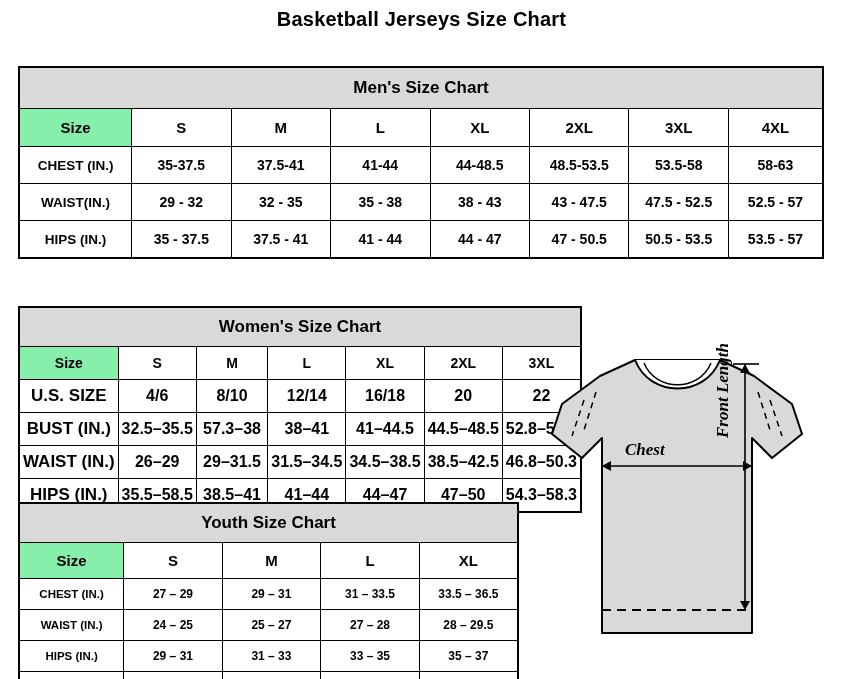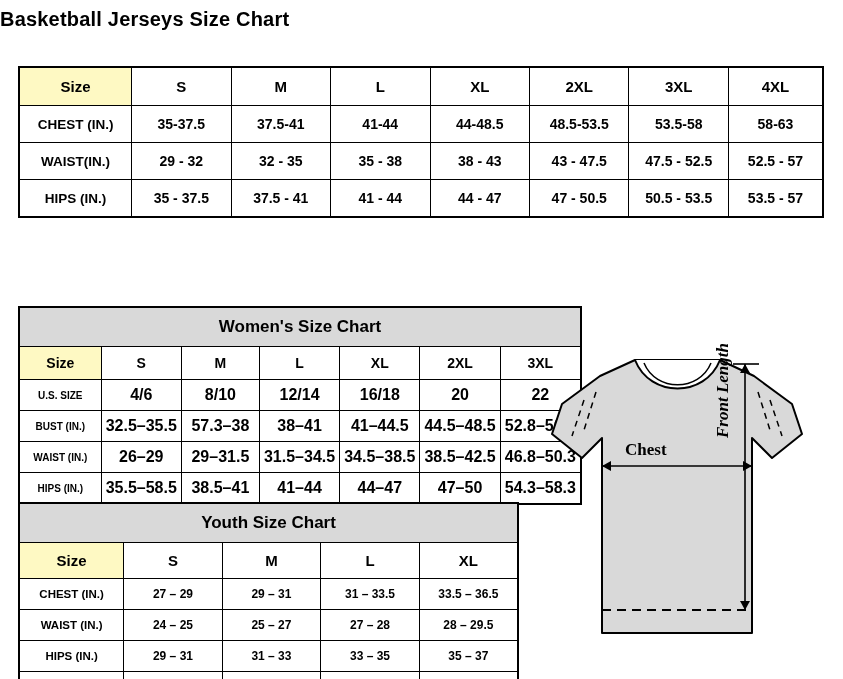--- a/index.html
+++ b/index.html
@@ -7,20 +7,21 @@
   body {
     width: 843px;
     height: 679px;
     background: #ffffff;
     font-family: "Liberation Sans", sans-serif;
     color: #000000;
     position: relative;
     overflow: hidden;
   }
   .page-title {
+    text-align: center;
     font-size: 20px;
     font-weight: bold;
     margin: 8px 0 0 0;
     letter-spacing: 0.2px;
   }
   .wrap {
     position: relative;
     width: 843px;
     height: 679px;
   }
@@ -41,42 +42,42 @@
     background: #d9d9d9;
     font-size: 17px;
     padding: 10px 4px;
     border: 1px solid #000;
   }
   .head-row th {
     background: #ffffff;
     font-size: 15px;
     padding: 9px 6px;
   }
-  .head-row th.first { background:#fef9c3; }
+  .head-row th.first { background:#86efac; }
 
   
   #mens-table {
     position: absolute;
     left: 18px; top: 58px;
     width: 806px;
   }
   #mens-table .head-row th { font-size: 15px; padding: 10px 4px; }
   #mens-table td { font-size: 14px; padding: 10px 4px; }
   #mens-table td.rowlabel { font-size: 13.5px; padding-left: 6px; padding-right: 6px;}
 
   
   #womens-table {
     position: absolute;
     left: 18px; top: 298px;
     width: 564px;
   }
   #womens-table .caption-row th { font-size: 17px; padding: 9px 4px; }
   #womens-table .head-row th { font-size: 14px; padding: 8px 4px; }
   #womens-table td { font-size: 16px; padding: 6px 3px; }
-  #womens-table td.rowlabel { font-size: 10px; }
+  #womens-table td.rowlabel { font-size: 17px; }
 
   
   #youth-table {
     position: absolute;
     left: 18px; top: 494px;
     width: 501px;
   }
   #youth-table .caption-row th { font-size: 17px; padding: 9px 20px; }
   #youth-table .head-row th { font-size: 15px; padding: 9px 4px; }
   #youth-table td { font-size: 12px; padding: 8px 3px; }
@@ -90,20 +91,21 @@
     width: 300px;
     height: 345px;
   }
   #shirt-diagram svg { display: block; }
   .lbl-chest {
     position: absolute;
     left: 625px;
     top: 432px;
     font-size: 17px;
     font-weight: bold;
+    font-style: italic;
     font-family: "Liberation Serif", serif;
   }
   .lbl-frontlength {
     position: absolute;
     left: 713px;
     top: 430px;
     font-size: 17px;
     font-weight: bold;
     font-style: italic;
     font-family: "Liberation Serif", serif;
@@ -114,20 +116,23 @@
 </style>
 </head>
 <body>
 
 <div class="wrap">
 
   <div class="page-title">Basketball Jerseys Size Chart</div>
 
   <table class="chart" id="mens-table">
     <thead>
+      <tr class="caption-row">
+        <th colspan="8">Men's Size Chart</th>
+      </tr>
       <tr class="head-row">
         <th class="first" style="width:112px">Size</th>
         <th style="width:99px">S</th>
         <th style="width:99px">M</th>
         <th style="width:99px">L</th>
         <th style="width:99px">XL</th>
         <th style="width:99px">2XL</th>
         <th style="width:99px">3XL</th>
         <th style="width:94px">4XL</th>
       </tr>

